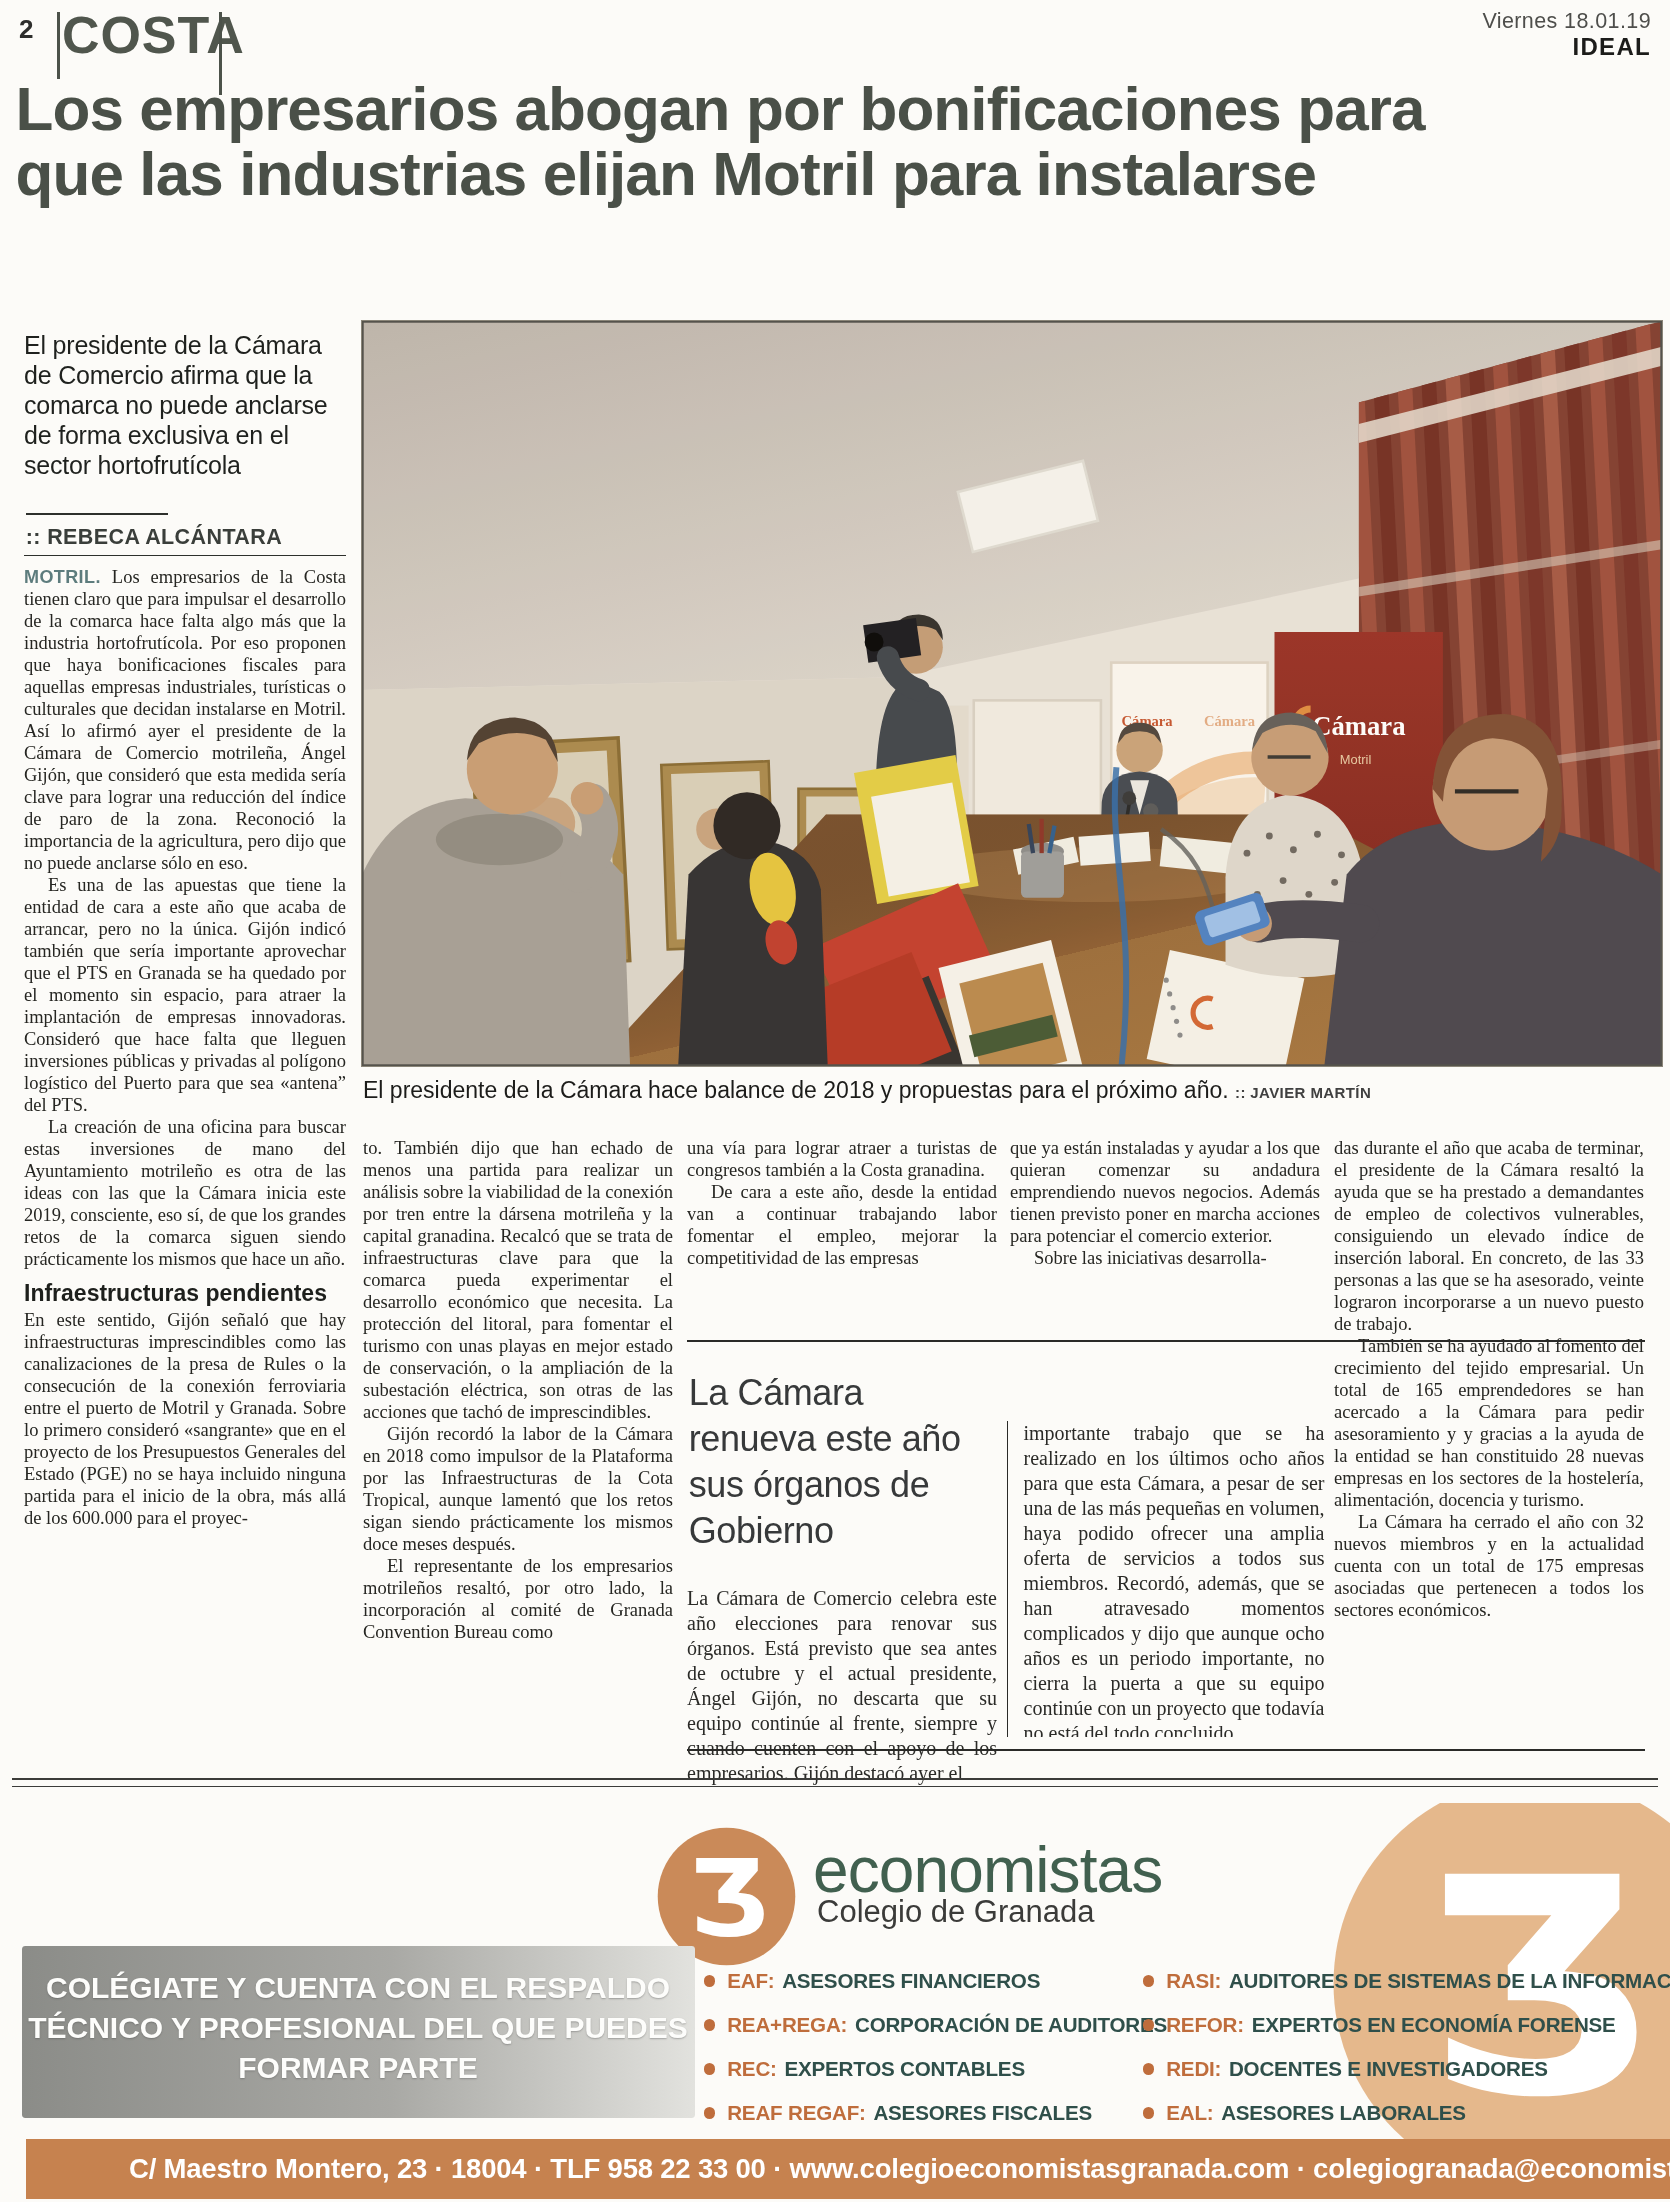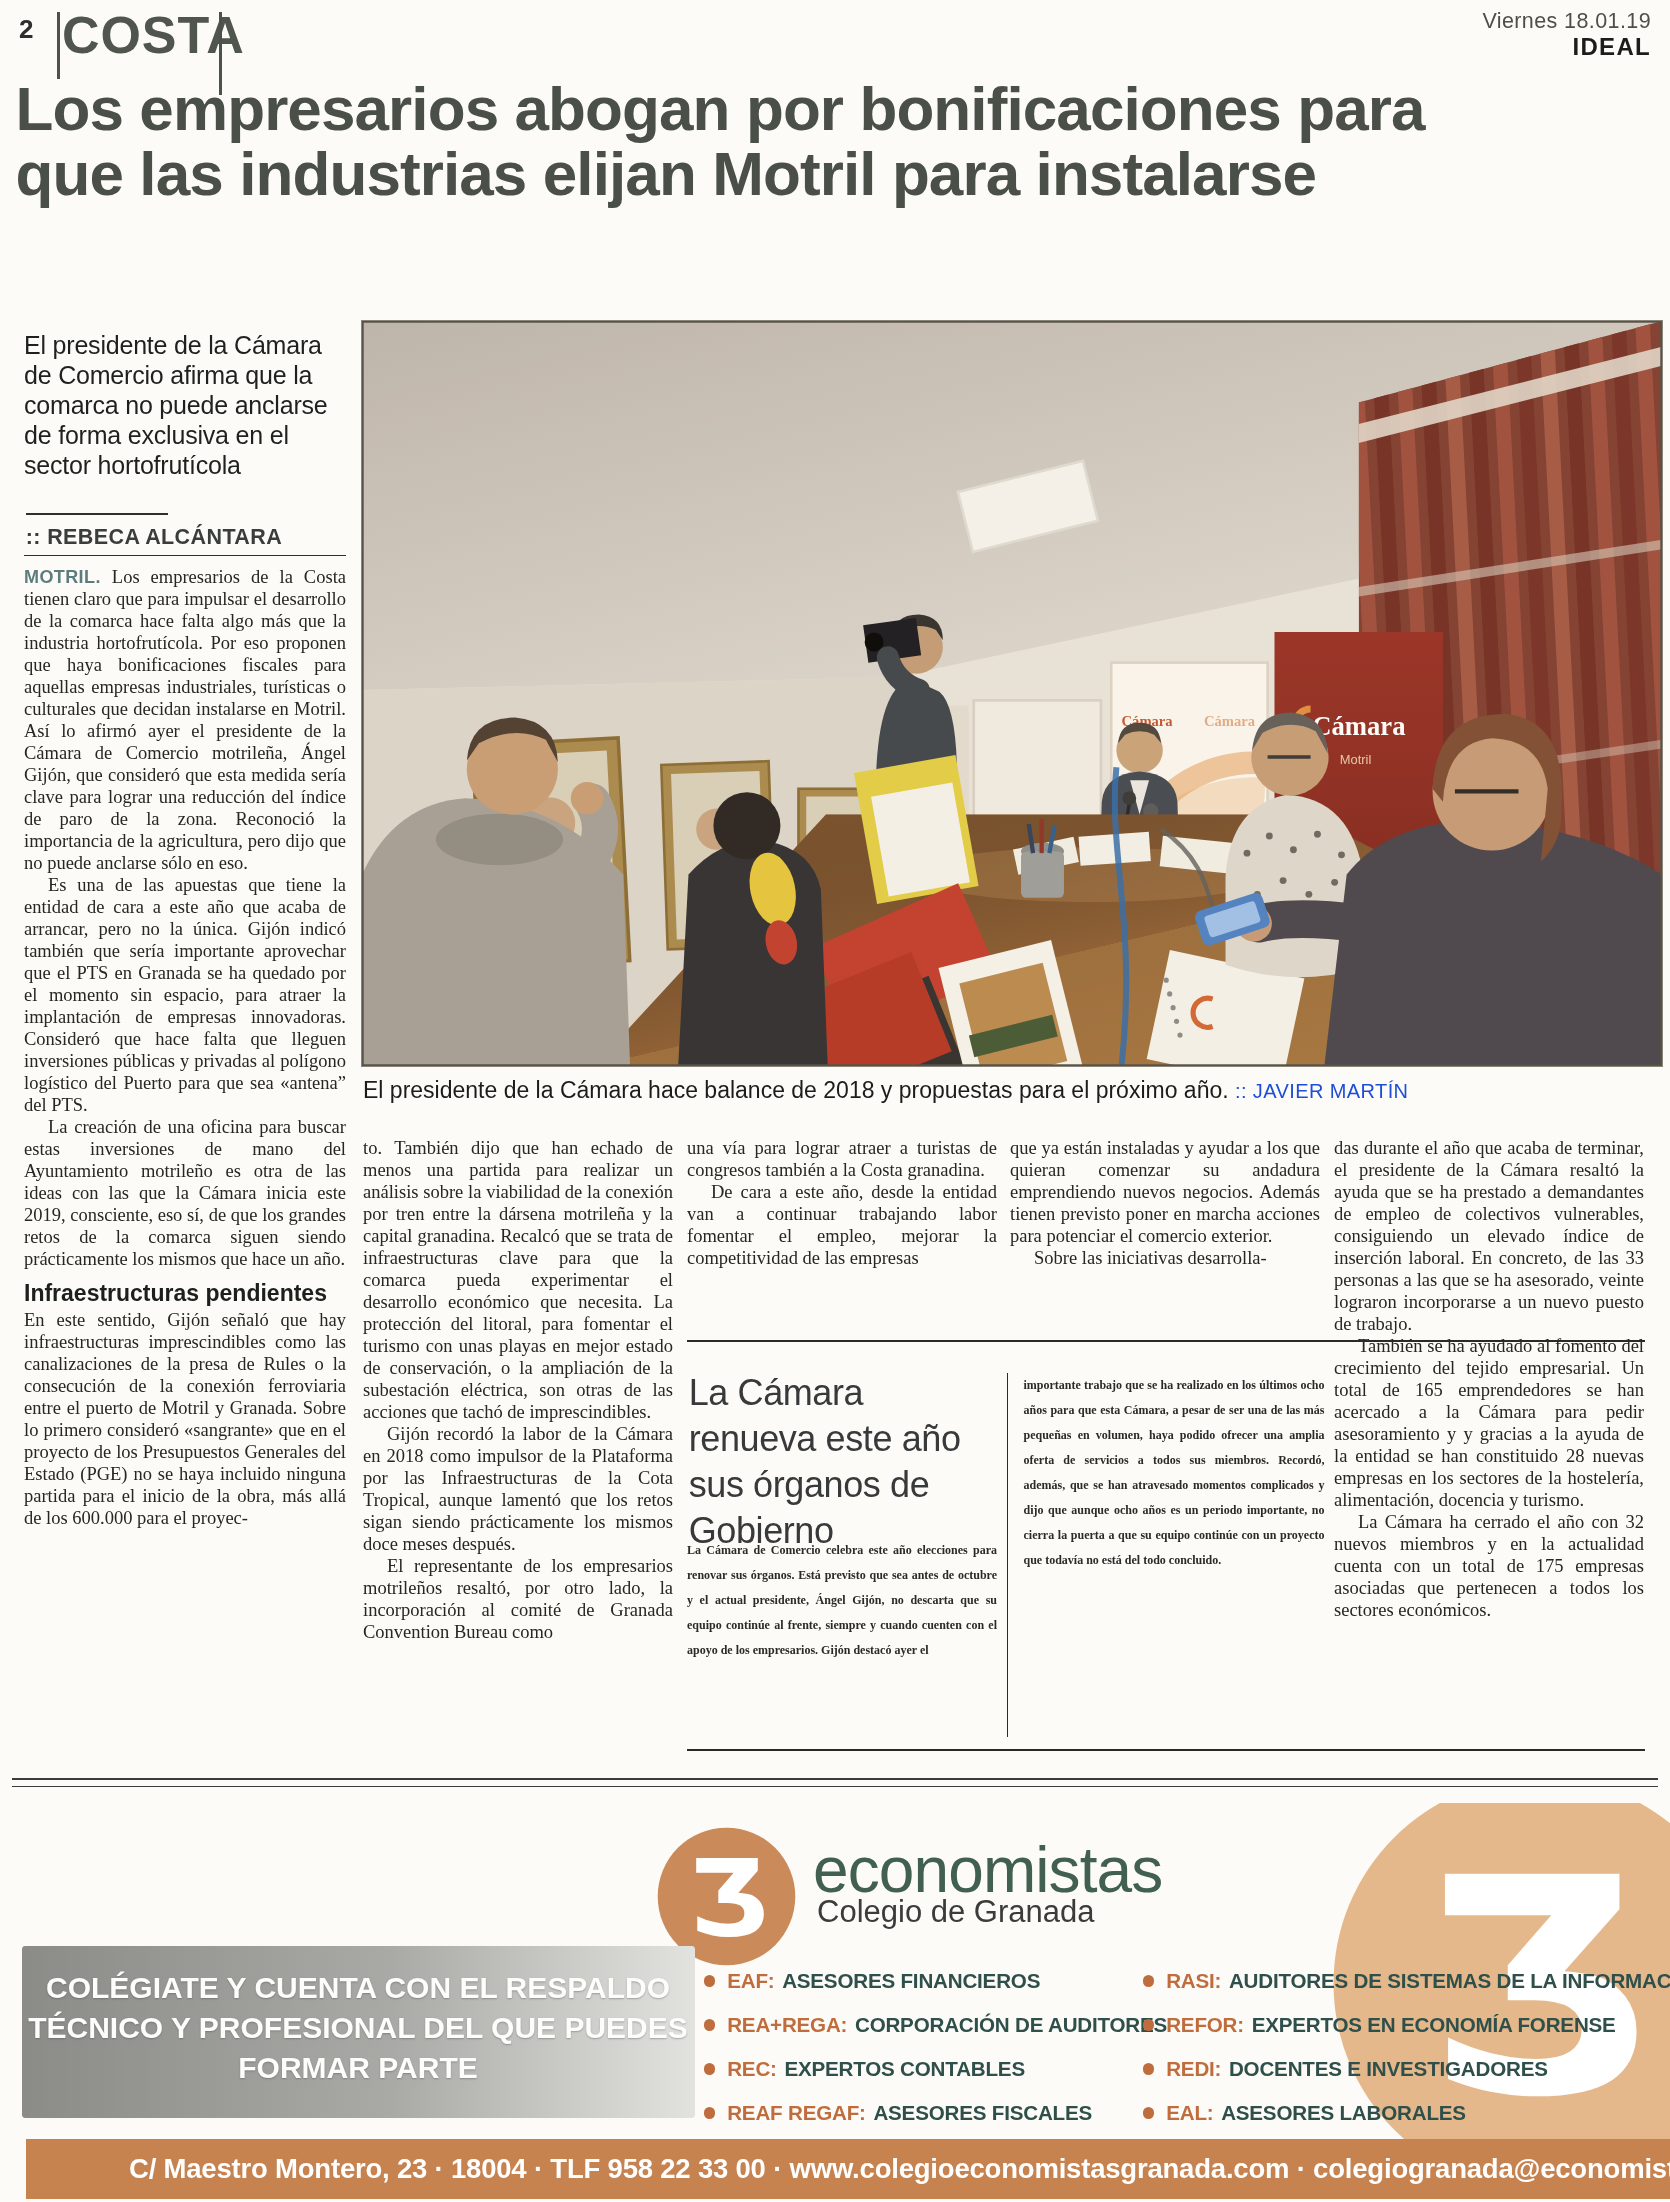--- a/index.html
+++ b/index.html
@@ -24,34 +24,34 @@
   .rule-full{position:absolute;left:0;top:225px;width:100%;height:0;border-top:1.7px solid #2d302c;}
   .bodytext{font-family:"Liberation Serif",serif;font-size:18.5px;line-height:22px;color:#262622;text-align:justify;}
   .bodytext p{margin:0;}
   .bodytext p + p{text-indent:24px;}
   .col1 .bodytext{position:absolute;left:0;top:236px;width:100%;height:1205px;overflow:hidden;}
   .lead{color:#5d7c7d;font-weight:700;font-family:"Liberation Sans",sans-serif;font-size:18px;letter-spacing:0.4px;}
   .subhead{font-size:23px;font-weight:700;font-family:"Liberation Sans",sans-serif;color:#1d1f1c;margin:12px 0 5.2px 0 !important;text-align:left;text-indent:0 !important;}
   
   .photo{position:absolute;left:361px;top:320px;width:1302px;height:747px;border:0.9px solid #8a8578;box-sizing:border-box;}
   .caption{position:absolute;left:363px;top:1077px;width:1300px;font-size:23px;color:#1c1c1a;}
-  .caption .credit{font-size:20px;font-weight:400;color:#1d4ed8;letter-spacing:0.4px;}
+  .caption .credit{font-size:15px;font-weight:700;color:#404040;letter-spacing:0.4px;}
   
   .ncol{position:absolute;top:1137px;width:310px;overflow:hidden;}
   .col2{left:363px;height:638px;}
   .col3{left:687px;height:191px;}
   .col4{left:1010px;height:191px;}
   .col5{left:1334px;height:638px;}
   
   .subart{position:absolute;left:687px;top:1340px;width:958px;height:411px;
           border-top:2.6px solid #2a2a28;border-bottom:2.6px solid #2a2a28;box-sizing:border-box;}
   .subart-headline{position:absolute;left:1.7px;top:28px;width:310px;font-size:36px;line-height:46px;color:#37393a;letter-spacing:-0.4px;}
   .subart-cola{position:absolute;left:0;top:196px;width:310px;height:206px;overflow:hidden;}
   .subart-colb{position:absolute;left:320px;top:31px;bottom:12px;width:301px;border-left:1.7px solid #2a2a28;padding-left:15.5px;overflow:hidden;}
-  .subart .bodytext{font-weight:700;font-size:12px;line-height:25px;color:#29292600;color:#2a2a27;}
+  .subart .bodytext{font-weight:400;font-size:20px;line-height:25px;color:#29292600;color:#2a2a27;margin-top:48px;}
   
   .double-rule{position:absolute;left:12px;top:1778px;width:1646px;height:6px;
                border-top:2.6px solid #3c3c3a;border-bottom:1.7px solid #3c3c3a;}
   
   .ad-logo-small{position:absolute;left:656px;top:1826px;width:141px;height:141px;z-index:2;}
   .ad-logo-big{position:absolute;left:1329px;top:1803px;width:341px;height:344px;z-index:1;}
   .ad-wordmark{position:absolute;left:813px;top:1833px;font-size:64px;color:#41604f;letter-spacing:-0.9px;z-index:2;}
   .ad-wordmark-sub{position:absolute;left:817px;top:1894px;font-size:31px;color:#3b3b39;z-index:2;}
   .ad-claim{position:absolute;left:21.5px;top:1946px;width:673px;height:172px;border-radius:3.4px;
             background:linear-gradient(90deg,#8b8c88 0%,#a9a9a5 55%,#e2e2de 100%);

